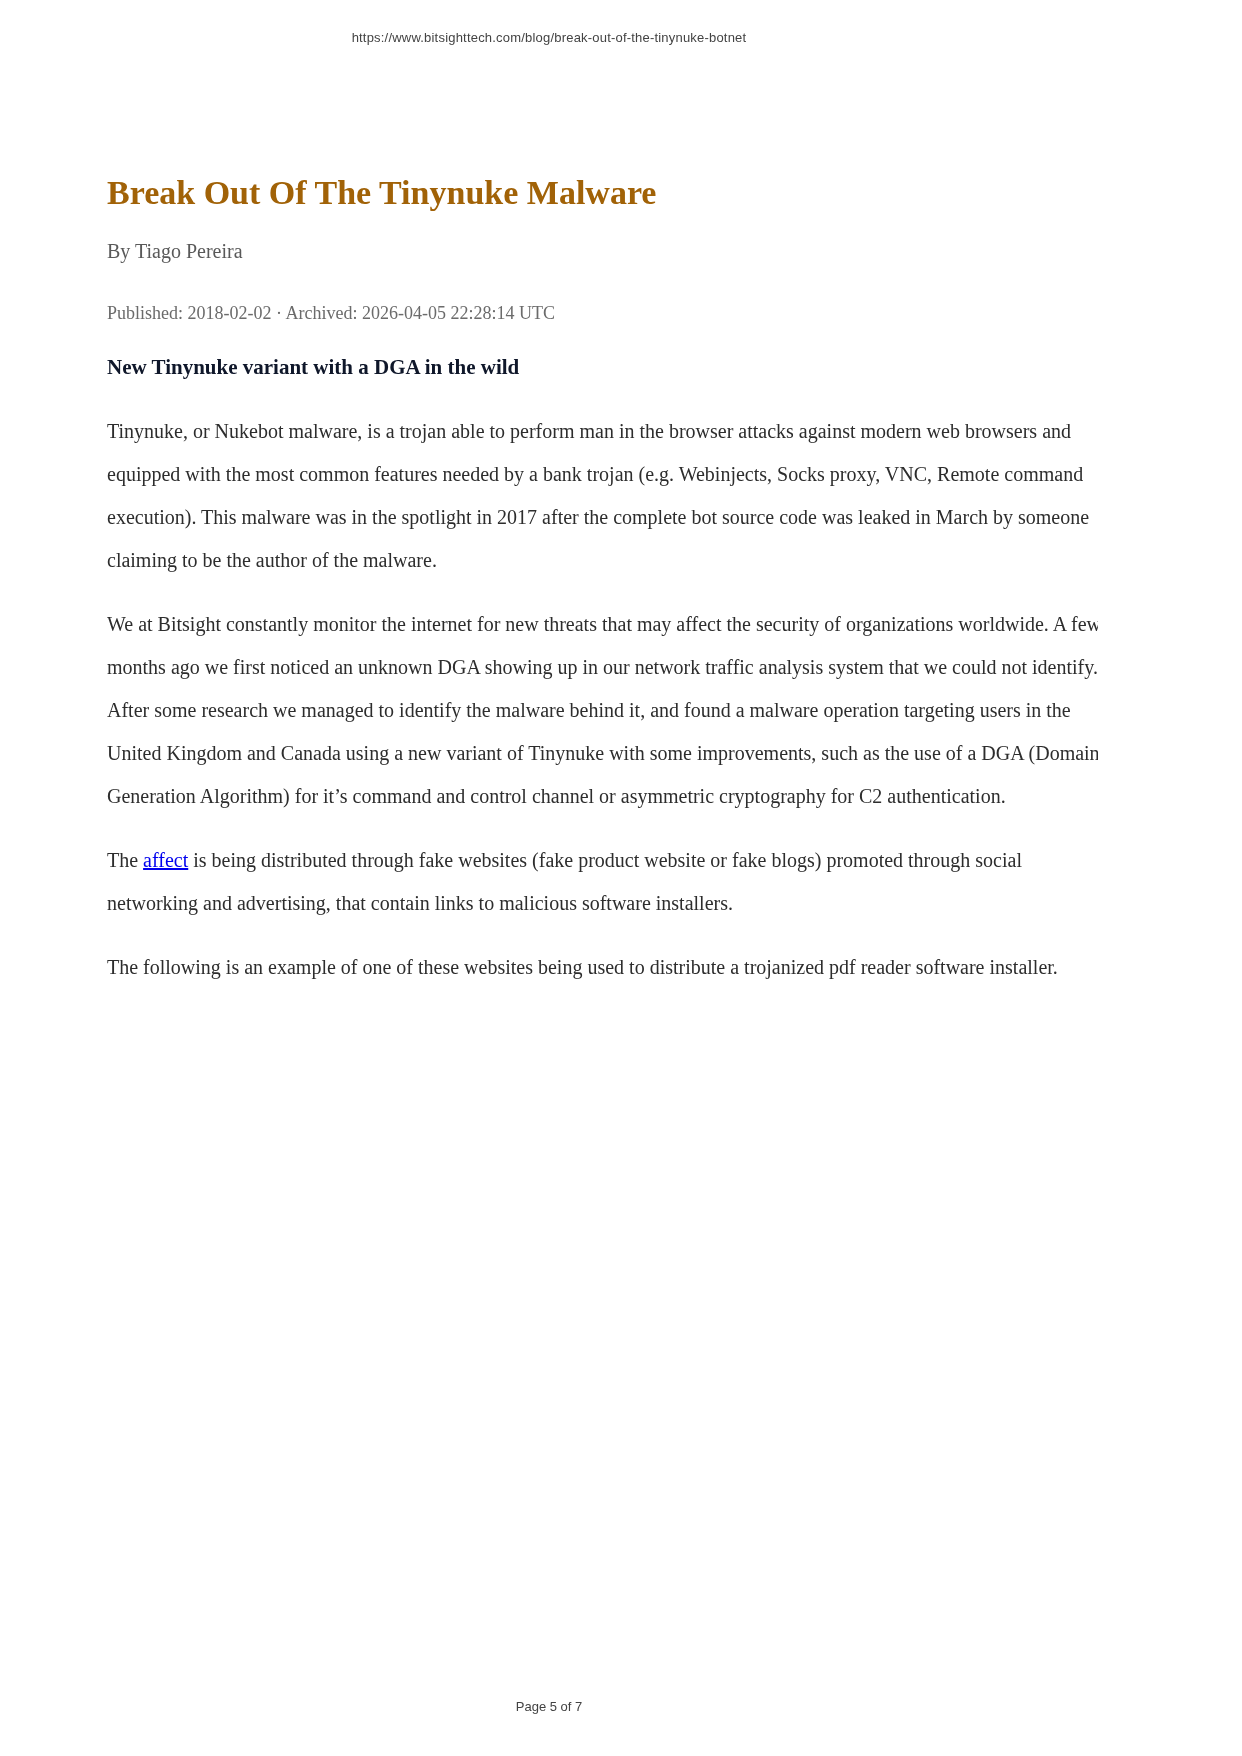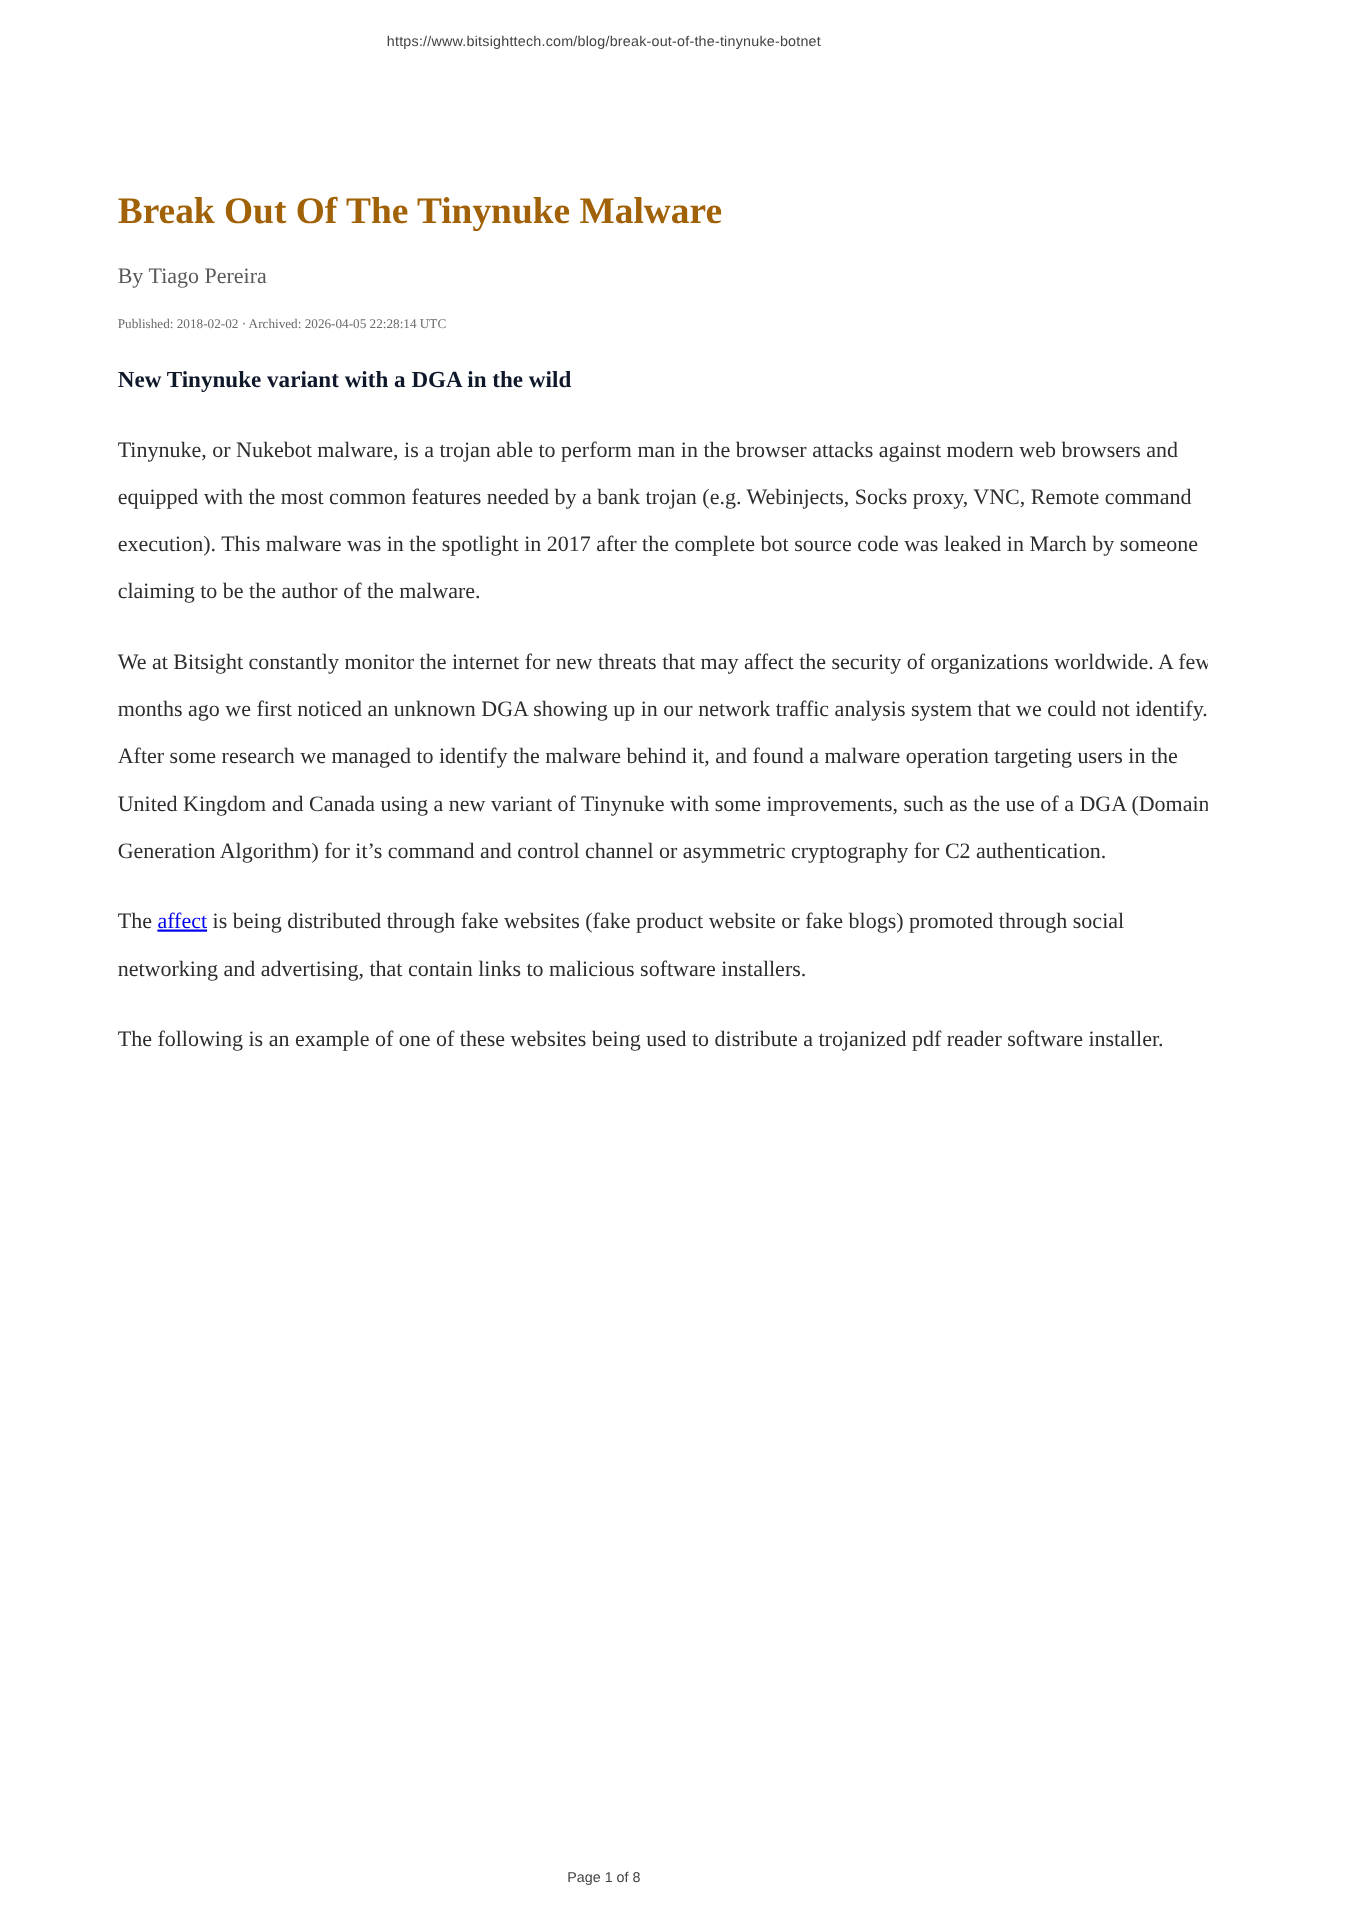--- a/index.html
+++ b/index.html
@@ -32,24 +32,24 @@
   .article-title {
     font-size: 34px;
     line-height: 1.2;
     font-weight: bold;
     color: #a16207;
     margin: 0 0 26px 0;
   }
   .byline {
     font-size: 20px;
     color: #595959;
-    margin: 0 0 24px 0;
+    margin: 0 0 40px 0;
   }
   .meta-line {
-    font-size: 12px;
+    font-size: 18px;
     color: #6b6b6b;
     margin: 0 0 31px 0;
   }
   .section-heading {
     font-size: 21px;
     font-weight: bold;
     color: #0f172a;
     margin: 0 0 30px 0;
   }
   .article-body p {
@@ -92,15 +92,15 @@
 
     <div class="article-body">
         <p>Tinynuke, or Nukebot malware, is a trojan able to perform man in the browser attacks against modern web browsers and equipped with the most common features needed by a bank trojan (e.g. Webinjects, Socks proxy, VNC, Remote command execution). This malware was in the spotlight in 2017 after the complete bot source code was leaked in March by someone claiming to be the author of the malware.</p>
         <p>We at Bitsight constantly monitor the internet for new threats that may affect the security of organizations worldwide. A few months ago we first noticed an unknown DGA showing up in our network traffic analysis system that we could not identify. After some research we managed to identify the malware behind it, and found a malware operation targeting users in the United Kingdom and Canada using a new variant of Tinynuke with some improvements, such as the use of a DGA (Domain Generation Algorithm) for it’s command and control channel or asymmetric cryptography for C2 authentication.</p>
         <p>The <a href="#" class="body-link" style="color: rgb(0, 0, 238);">affect</a> is being distributed through fake websites (fake product website or fake blogs) promoted through social networking and advertising, that contain links to malicious software installers.</p>
         <p>The following is an example of one of these websites being used to distribute a trojanized pdf reader software installer.</p>
       </div>
 
   </div>
 
-  <div class="page-footer">Page 1 of 8</div>
+  <div class="page-footer">Page 5 of 7</div>
 
 </div>
 
 </body></html>

